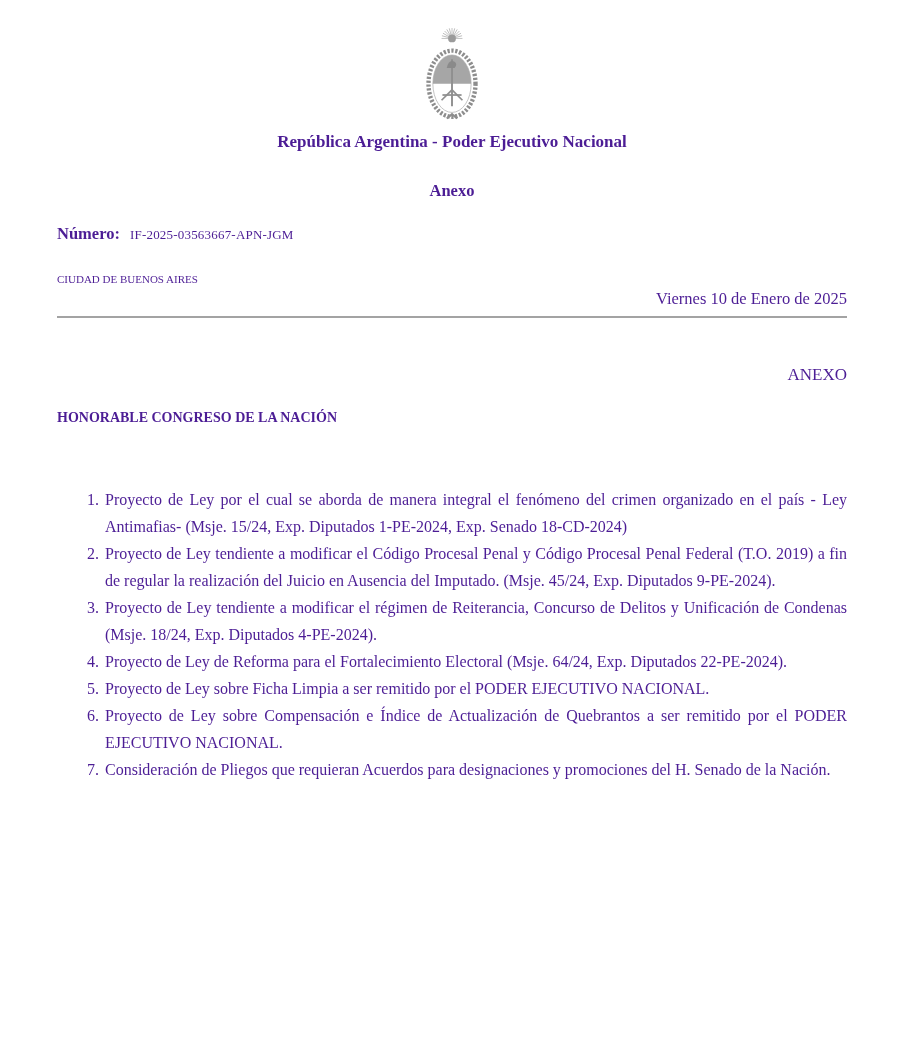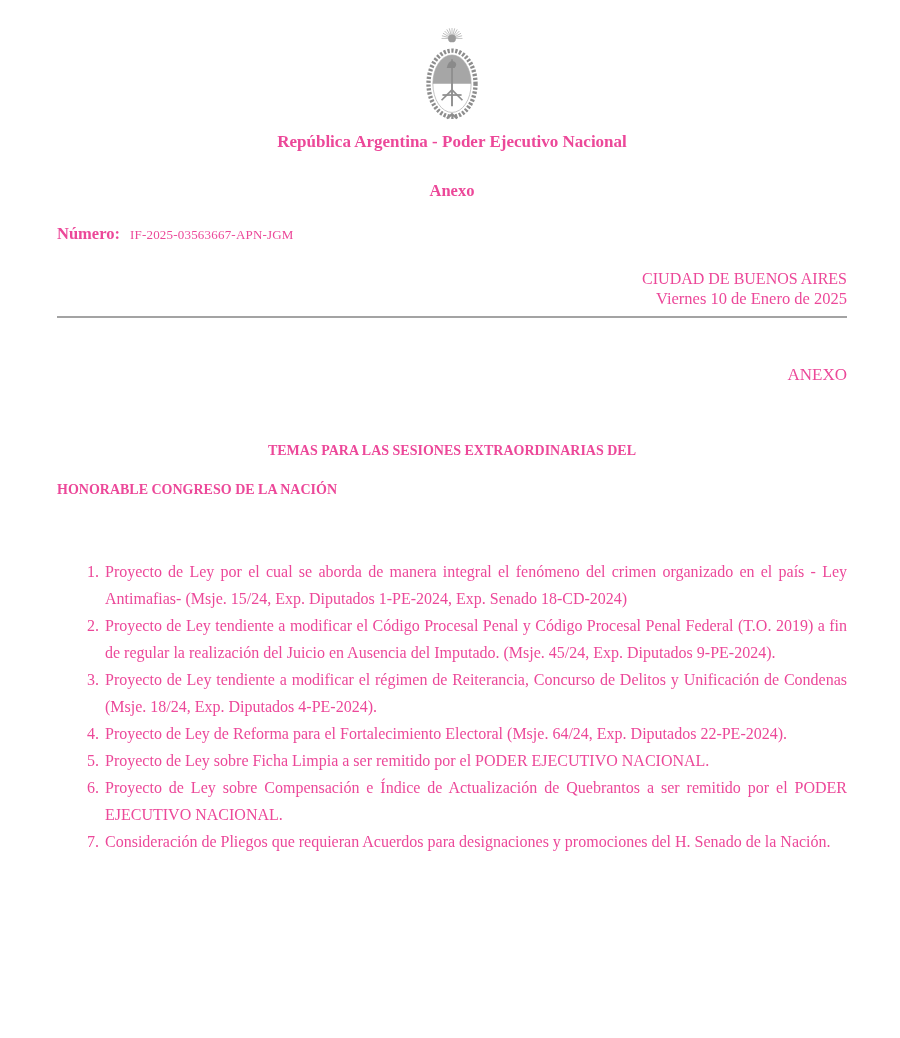--- a/index.html
+++ b/index.html
@@ -1,34 +1,34 @@
 <!DOCTYPE html>
 <html><head>
 <meta charset="utf-8">
 <style>
   html,body{margin:0;padding:0;background:#ffffff;}
   .page{
     position:relative;
     width:900px;height:1038px;
     margin:0 auto;
     background:#ffffff;
-    color:#ec4899;
+    color:#4c1d95;
     font-family:"Liberation Serif", serif;
     box-sizing:border-box;
     padding:0 53px 0 57px;
     overflow:hidden;
   }
   .coat{display:block;margin:28px auto 0;}
   .hdr1{margin-top:9px;text-align:center;font-weight:bold;font-size:17px;line-height:21px;}
   .hdr2{margin-top:3px;text-align:center;font-size:17.5px;line-height:22px;}
   .annex-label{margin-top:29px;text-align:center;font-weight:bold;font-size:16.5px;line-height:20px;}
   .numero{margin-top:23px;font-size:16.5px;line-height:20px;}
   .numero .lbl{font-weight:bold;}
   .numero .val{font-size:13px;margin-left:10px;letter-spacing:0.2px;}
-  .city{margin-top:24px;text-align:right;font-size:16px;line-height:20px;}
+  .city{margin-top:24px;font-size:11px;line-height:20px;}
   .date{text-align:right;font-size:16.5px;line-height:20px;}
   .ref{margin:25px 0 0 0;font-size:17px;line-height:26px;text-align:justify;}
   .ref .lbl{font-weight:bold;}
   .rule{margin-top:7px;border:none;border-top:2px solid #a3a3a3;height:0;}
   .annex-heading{margin-top:46px;text-align:right;font-size:17px;line-height:22px;}
   .title1{margin-top:57px;text-align:center;font-weight:bold;font-size:14px;line-height:15px;}
   .title2{margin-top:24px;text-align:left;font-weight:bold;font-size:14px;line-height:15px;}
   ol.agenda{
     margin:61px 0 17px 0;
     padding:0 0 0 46px;
@@ -82,21 +82,20 @@
   </div>
 
   <div class="city">CIUDAD DE BUENOS AIRES</div>
   <div class="date">Viernes 10 de Enero de 2025</div>
 
 
   <hr class="rule">
 
   <div class="annex-heading">ANEXO</div>
 
-  <div class="title1">TEMAS PARA LAS SESIONES EXTRAORDINARIAS DEL</div>
   <div class="title2">HONORABLE CONGRESO DE LA NACIÓN</div>
 
   <ol class="agenda">
       <li>Proyecto de Ley por el cual se aborda de manera integral el fenómeno del crimen organizado en el país - Ley Antimafias- (Msje. 15/24, Exp. Diputados 1-PE-2024, Exp. Senado 18-CD-2024)</li>
       <li>Proyecto de Ley tendiente a modificar el Código Procesal Penal y Código Procesal Penal Federal (T.O. 2019) a fin de regular la realización del Juicio en Ausencia del Imputado. (Msje. 45/24, Exp. Diputados 9-PE-2024).</li>
       <li>Proyecto de Ley tendiente a modificar el régimen de Reiterancia, Concurso de Delitos y Unificación de Condenas (Msje. 18/24, Exp. Diputados 4-PE-2024).</li>
       <li>Proyecto de Ley de Reforma para el Fortalecimiento Electoral (Msje. 64/24, Exp. Diputados 22-PE-2024).</li>
       <li>Proyecto de Ley sobre Ficha Limpia a ser remitido por el PODER EJECUTIVO NACIONAL.</li>
       <li>Proyecto de Ley sobre Compensación e Índice de Actualización de Quebrantos a ser remitido por el PODER EJECUTIVO NACIONAL.</li>
       <li>Consideración de Pliegos que requieran Acuerdos para designaciones y promociones del H. Senado de la Nación.</li>

